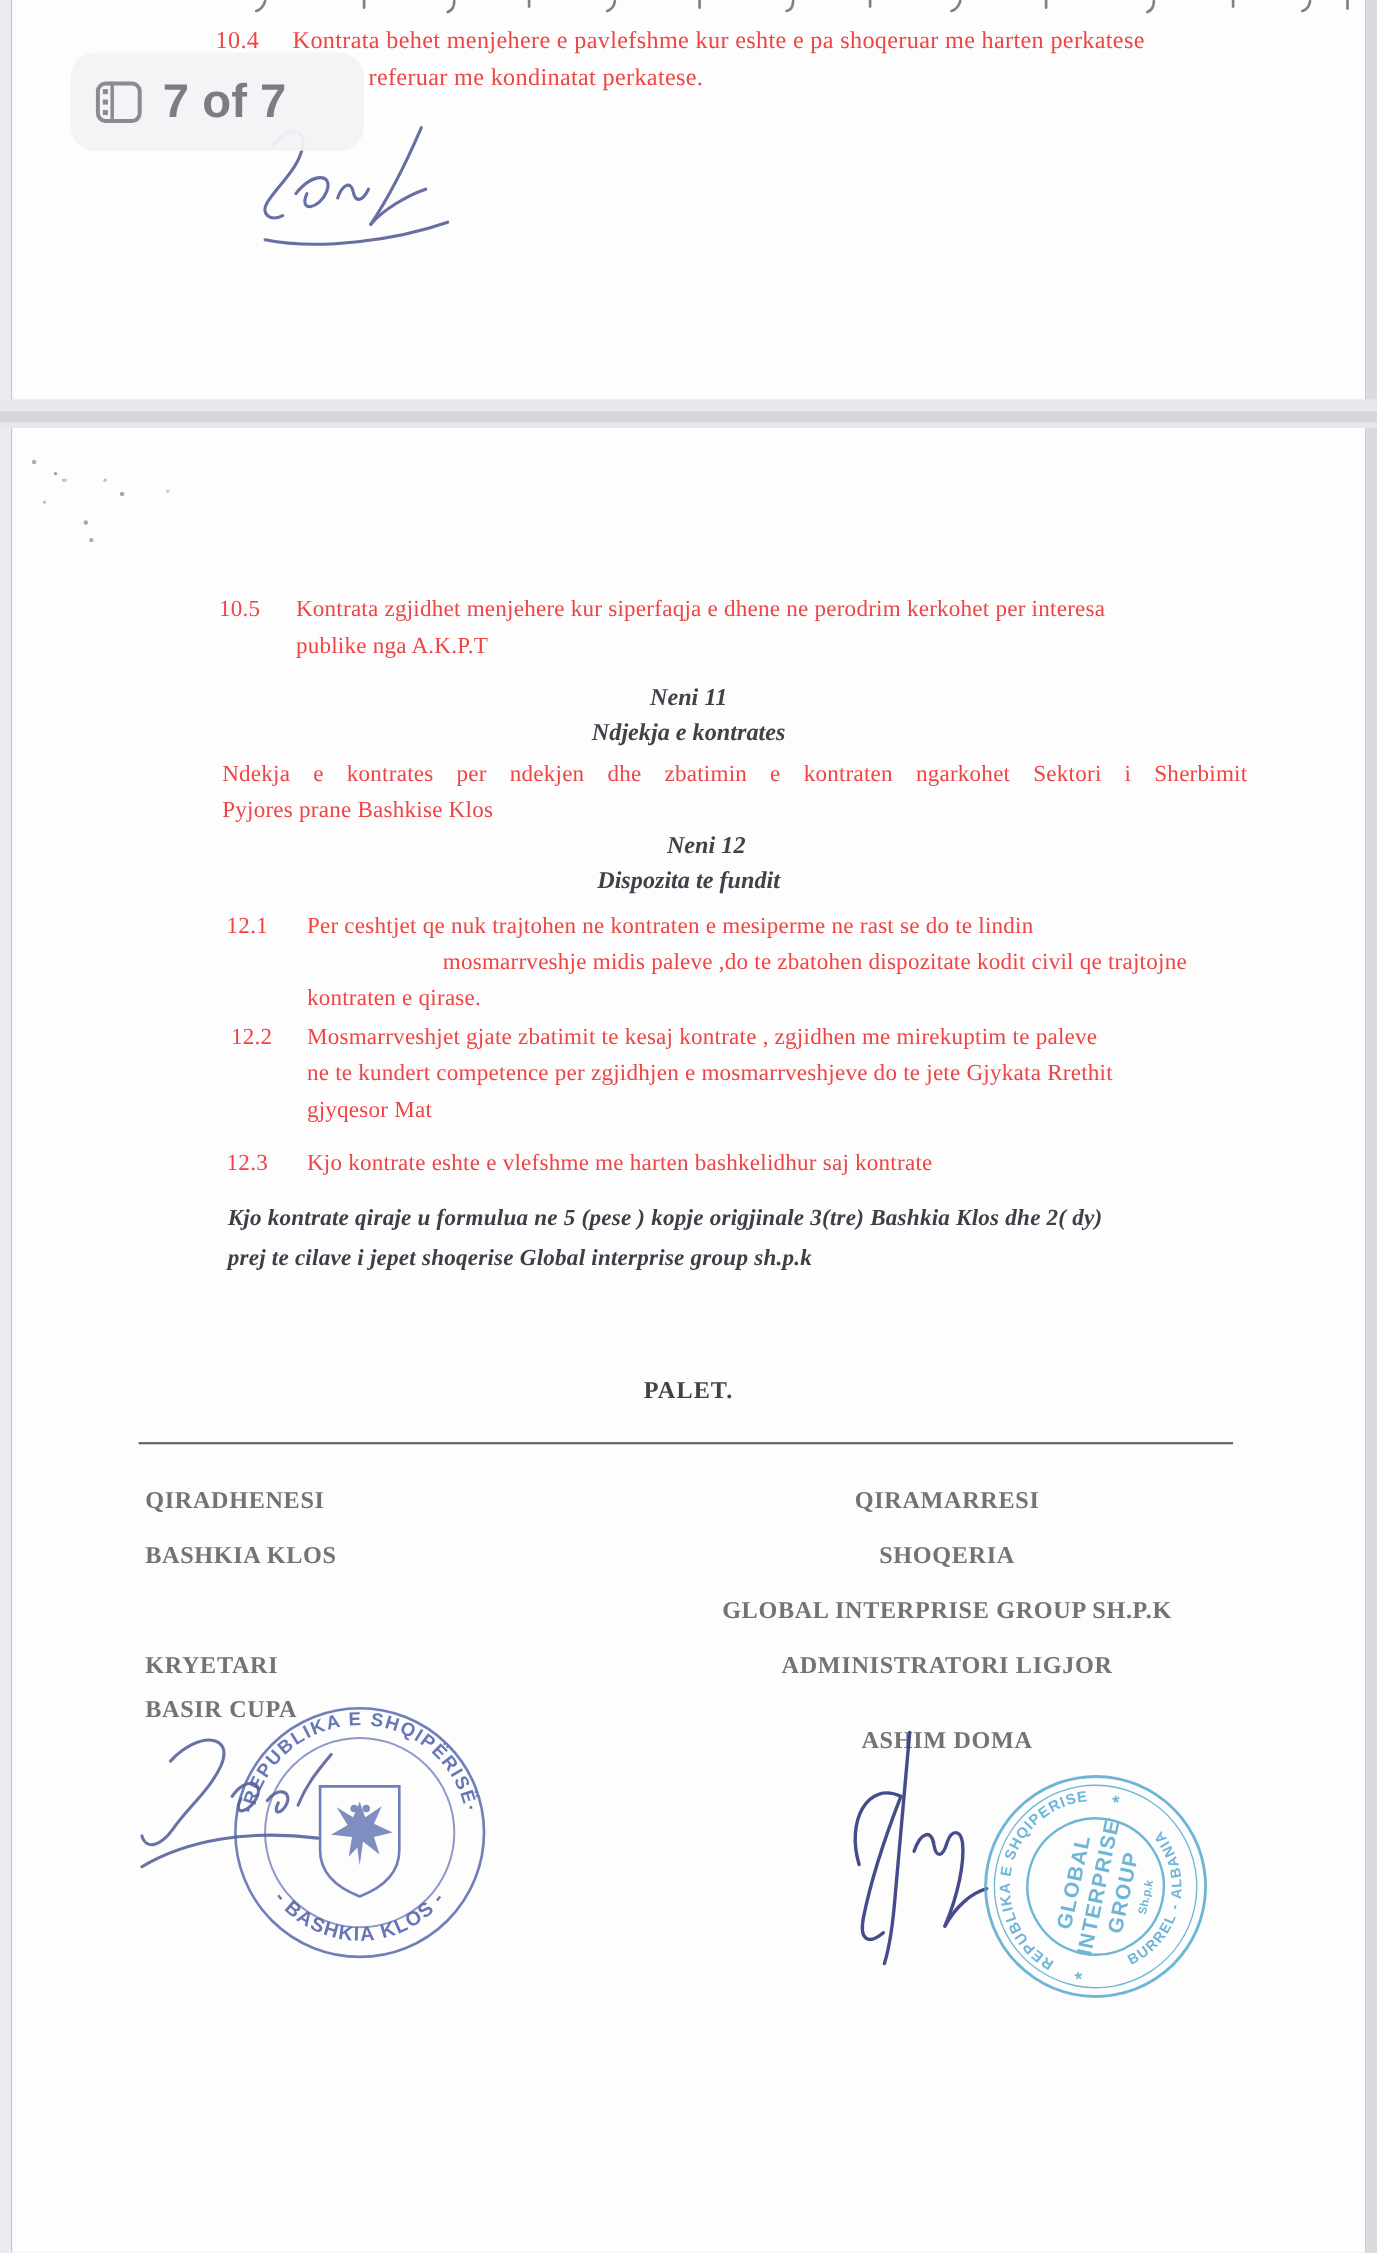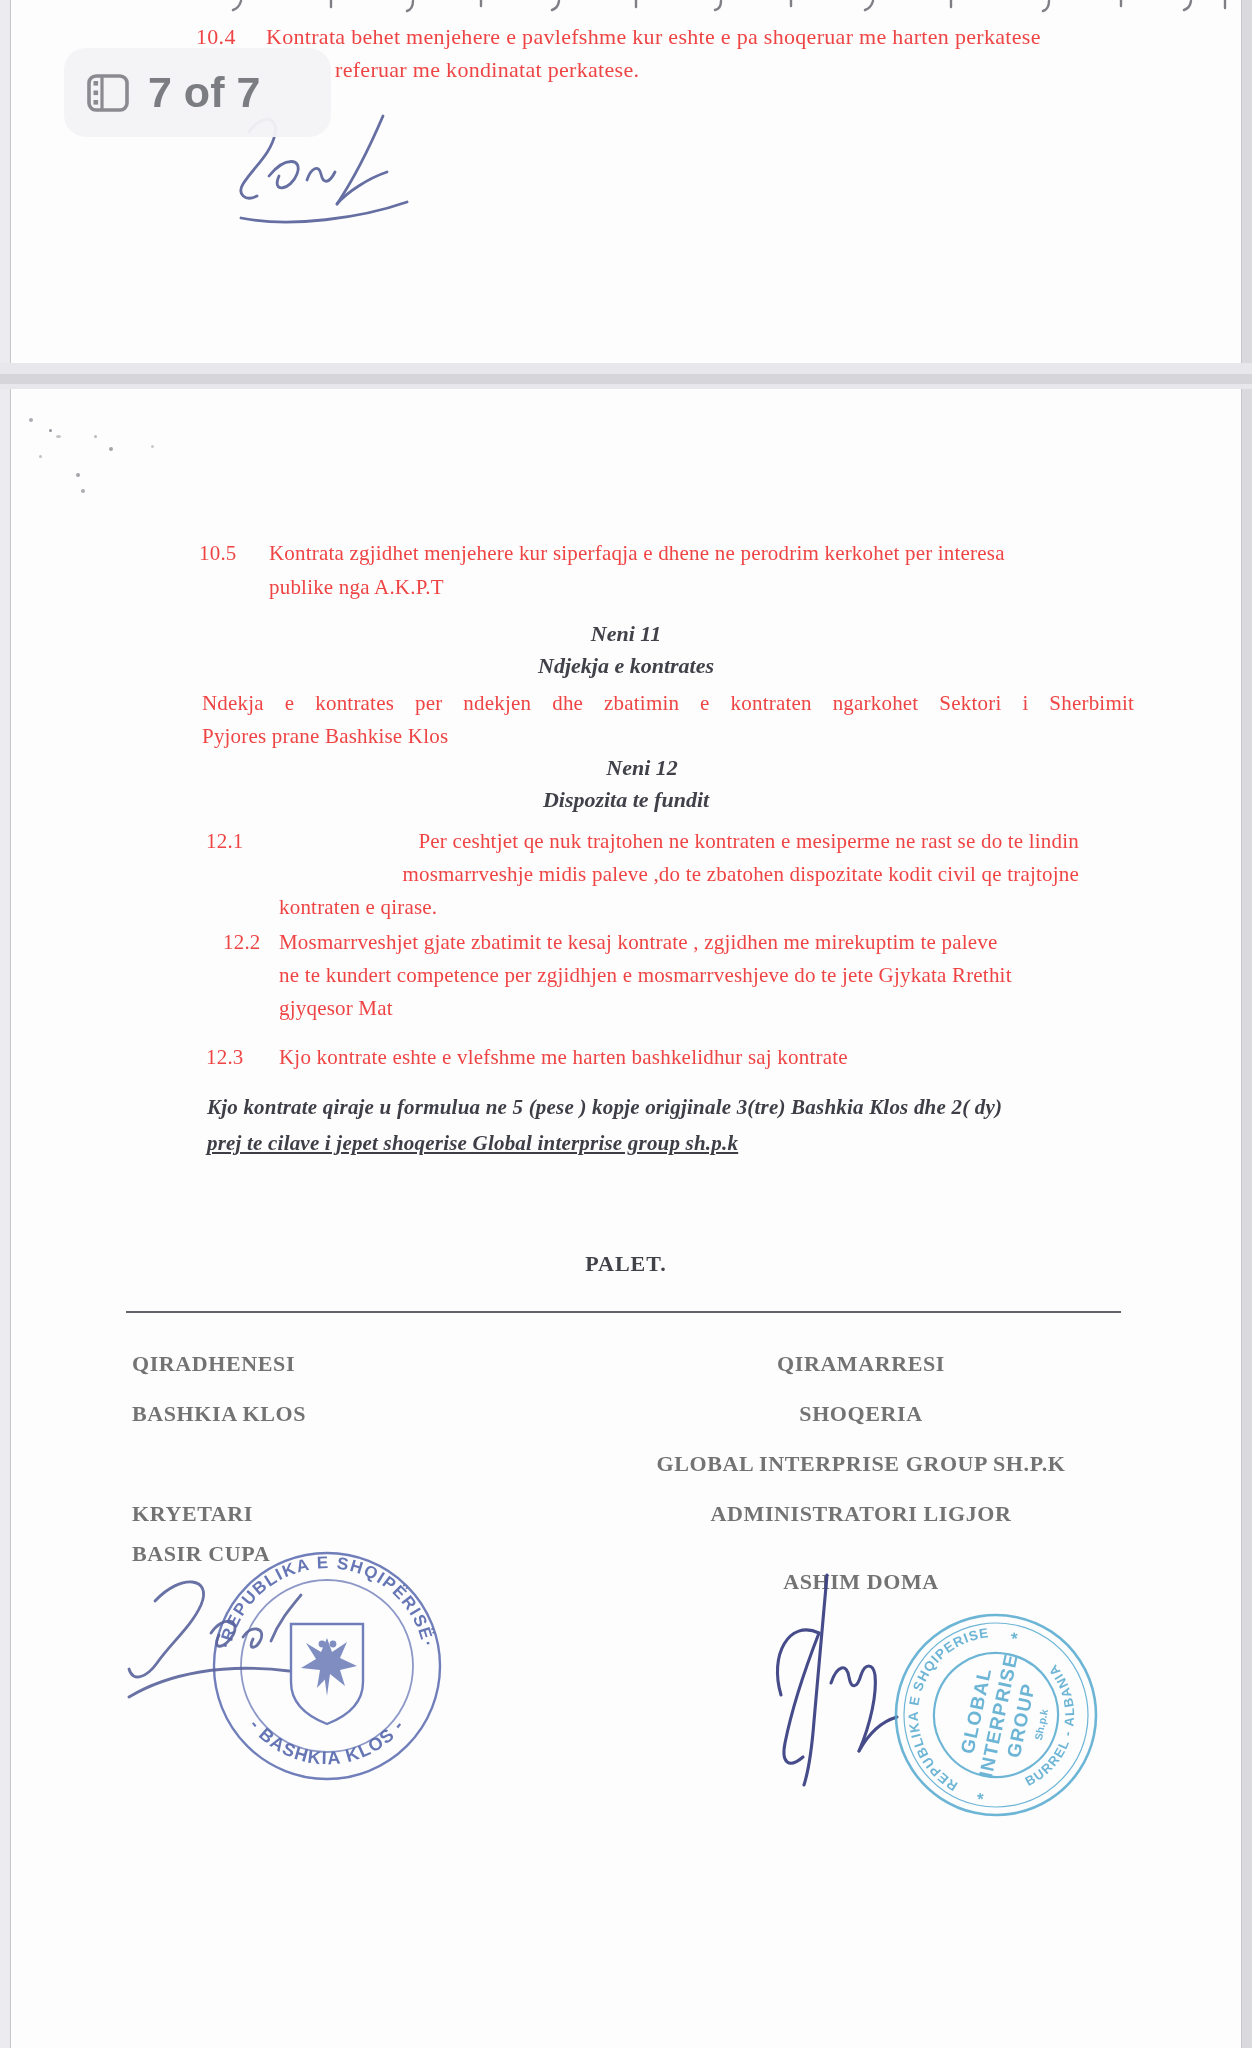--- a/index.html
+++ b/index.html
@@ -113,34 +113,34 @@
 
   <div class="heading" style="top:232px;">Neni 11</div>
   <div class="heading" style="top:264px;">Ndjekja e kontrates</div>
   <div class="doc" style="left:191px;top:298px;width:932px;text-align:justify;text-align-last:justify;">Ndekja e kontrates per ndekjen dhe zbatimin e kontraten ngarkohet Sektori i Sherbimit</div>
   <div class="doc" style="left:191px;top:331px;width:932px;">Pyjores prane Bashkise Klos</div>
 
   <div class="heading" style="top:366px;padding-left:16px;">Neni 12</div>
   <div class="heading" style="top:398px;">Dispozita te fundit</div>
 
   <div class="doc" style="left:195px;top:436px;">12.1</div>
-  <div class="doc" style="left:268px;top:436px;width:800px;text-align:right;">Per ceshtjet qe nuk trajtohen ne kontraten e mesiperme  ne rast se do te lindin</div>
+  <div class="doc" style="left:268px;top:436px;width:800px;">Per ceshtjet qe nuk trajtohen ne kontraten e mesiperme  ne rast se do te lindin</div>
   <div class="doc" style="left:268px;top:469px;width:800px;text-align:right;">mosmarrveshje midis paleve ,do te zbatohen dispozitate kodit civil qe trajtojne</div>
   <div class="doc" style="left:268px;top:502px;width:800px;">kontraten e qirase.</div>
 
-  <div class="doc" style="left:212px;top:537px;">12.2</div>
+  <div class="doc" style="left:199px;top:537px;">12.2</div>
   <div class="doc" style="left:268px;top:537px;width:860px;">Mosmarrveshjet gjate zbatimit te kesaj kontrate , zgjidhen me mirekuptim te paleve</div>
   <div class="doc" style="left:268px;top:570px;width:860px;">ne te kundert competence per zgjidhjen e mosmarrveshjeve do te jete Gjykata Rrethit</div>
   <div class="doc" style="left:268px;top:603px;width:860px;">gjyqesor Mat</div>
 
   <div class="doc" style="left:195px;top:652px;">12.3</div>
   <div class="doc" style="left:268px;top:652px;width:820px;">Kjo kontrate eshte e vlefshme me  harten bashkelidhur  saj kontrate</div>
 
   <div class="doc closing" style="left:196px;top:700px;width:940px;">Kjo kontrate qiraje u formulua ne 5 (pese ) kopje origjinale 3(tre) Bashkia Klos dhe 2( dy)</div>
-  <div class="doc closing" style="left:196px;top:736px;width:940px;text-decoration:underline;">prej te cilave i jepet shoqerise Global interprise group sh.p.k</div>
+  <div class="doc closing" style="left:196px;top:736px;width:940px;">prej te cilave i jepet shoqerise Global interprise group sh.p.k</div>
 
   <div class="heading" style="top:862px;font-style:normal;letter-spacing:1px;">PALET.</div>
 
   <div class="divider" style="top:922px;"></div>
 
   <div class="boldrow" style="left:121px;top:962px;">QIRADHENESI</div>
   <div class="boldrow" style="left:121px;top:1012px;">BASHKIA KLOS</div>
   <div class="boldrow" style="left:121px;top:1112px;">KRYETARI</div>
   <div class="boldrow" style="left:121px;top:1152px;">BASIR CUPA</div>
 

